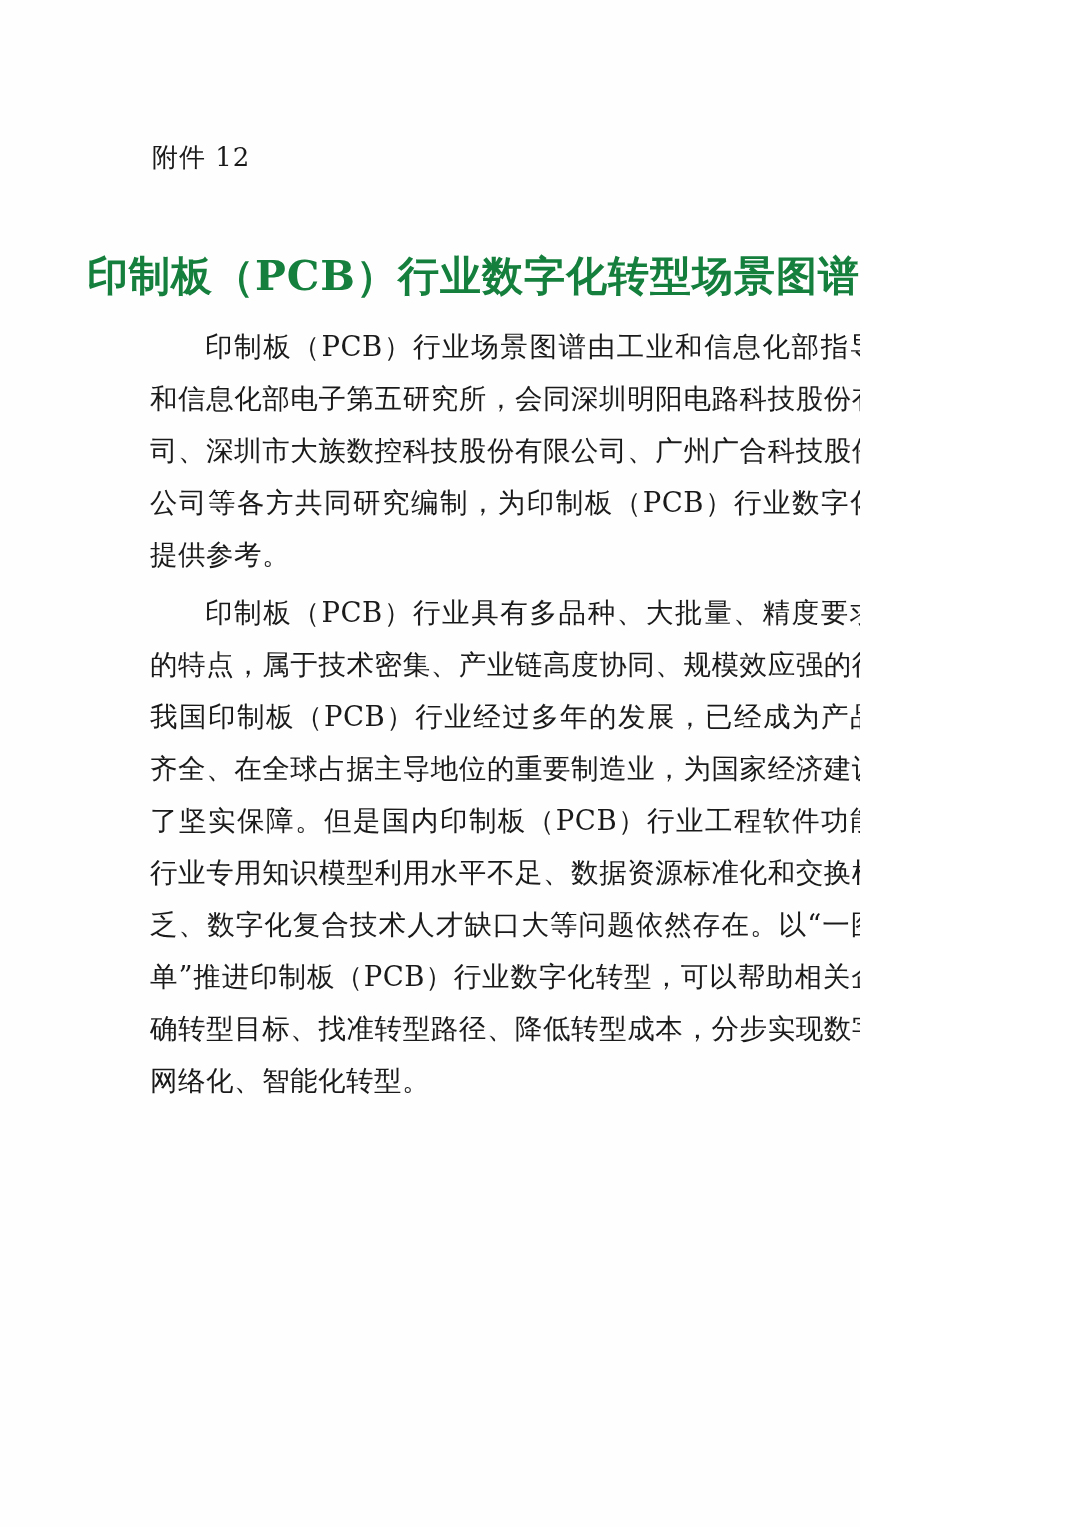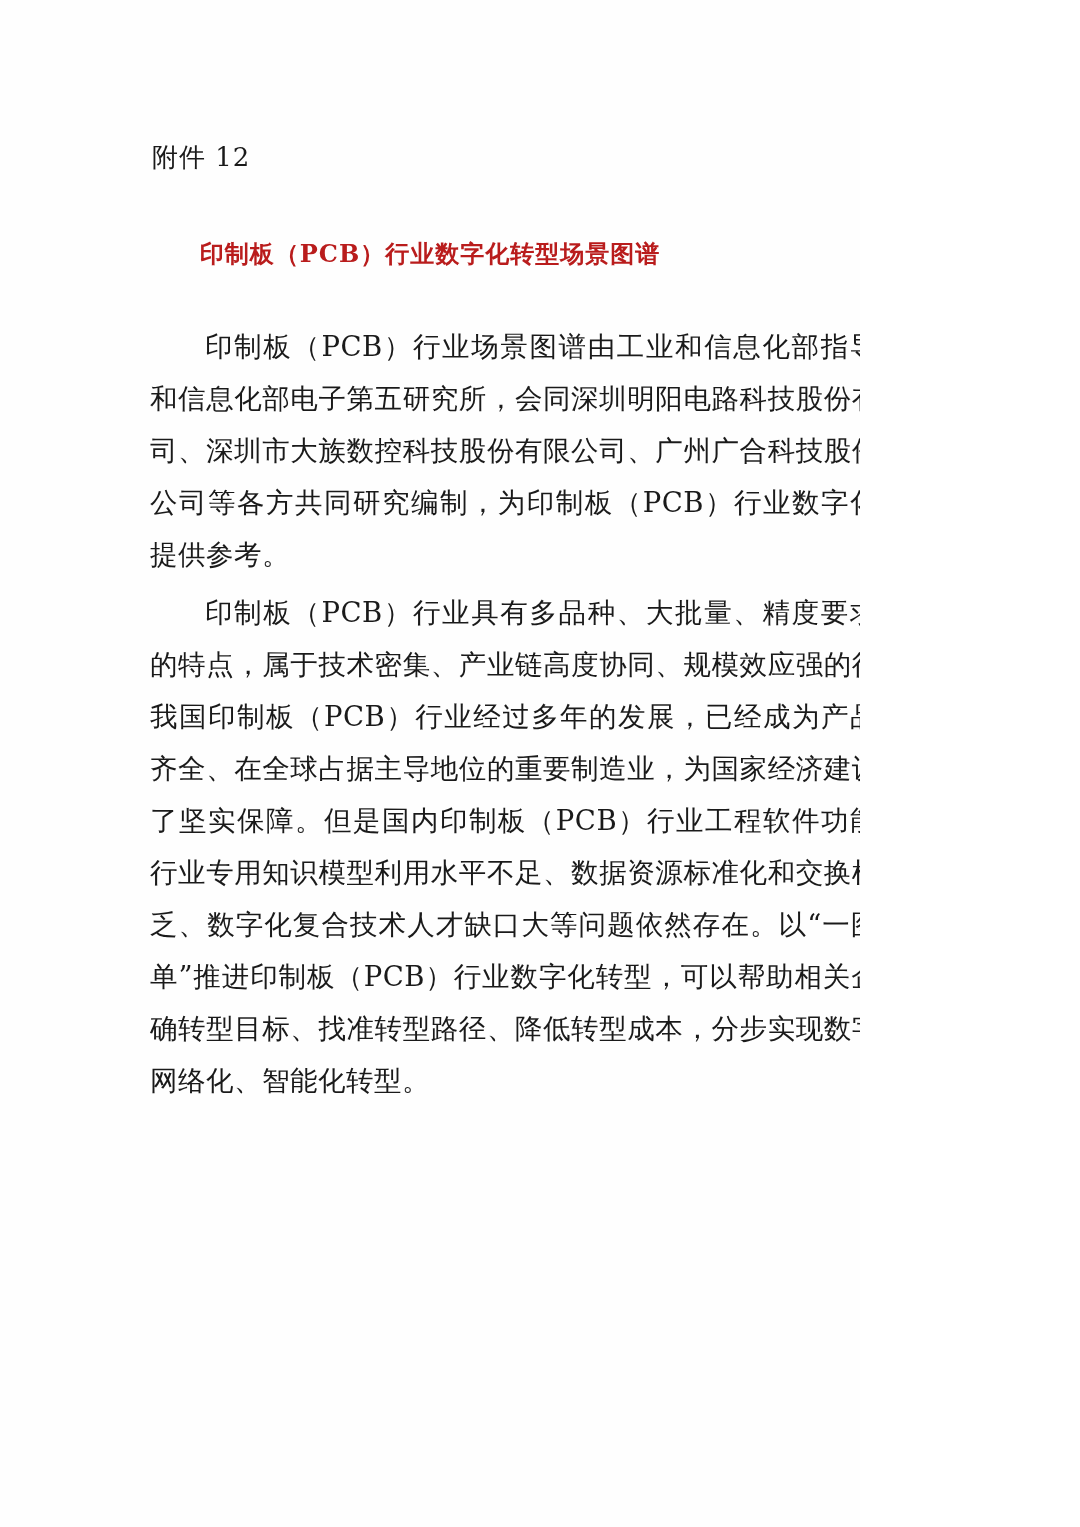--- a/index.html
+++ b/index.html
@@ -31,25 +31,25 @@
     font-size: 26px;
     letter-spacing: 1px;
     color: #1a1a1a;
     font-family: "DejaVu Serif", "Liberation Serif", serif;
   }
   .doc-title {
     position: absolute;
     left: 0;
     right: 0;
     top: 222px;
-    text-align: center;
-    font-size: 24px;
+    text-align: right;
+    font-size: 41px;
     font-weight: bold;
     letter-spacing: 1px;
-    color: #b91c1c;
+    color: #15803d;
     font-family: "DejaVu Serif", "Liberation Serif", serif;
   }
   .body-wrap {
     position: absolute;
     left: 150px;
     top: 320px;
     width: 786px;
   }
   p.para {
     margin: 0 0 6px 0;

